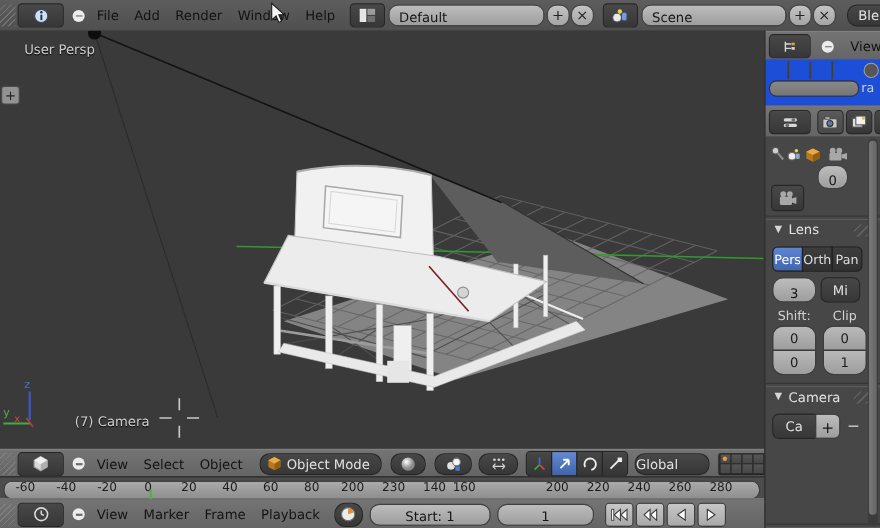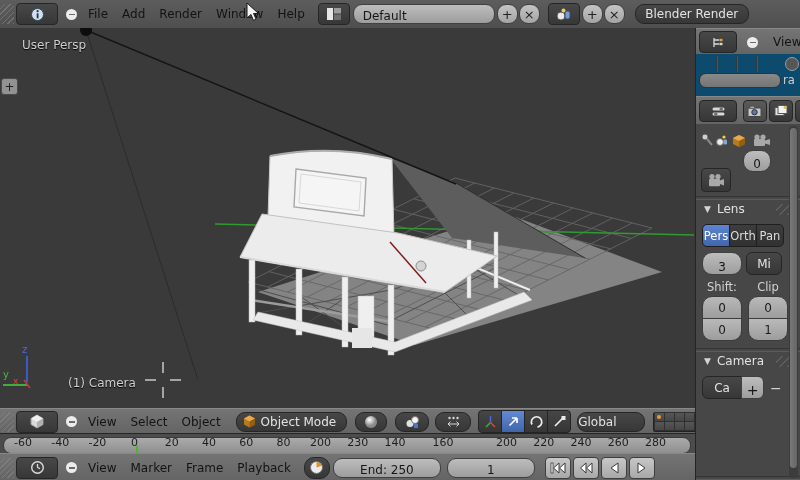--- a/index.html
+++ b/index.html
@@ -93,20 +93,23 @@
     <div class="mini-btn" style="margin-left:1px;">
         <span>×</span>
       </div>
     <div class="sq-btn" style="margin-left:8px;width:30px;">
       <svg width="16" height="14">
         <circle cx="5" cy="9" r="4" fill="#eaeaea" stroke="#555"></circle>
         <rect x="9" y="4" width="5" height="8" rx="2" fill="#7d9bd0" stroke="#3a4c70"></rect>
         <circle cx="7.5" cy="3.5" r="2" fill="#e8d44a"></circle>
       </svg>
     </div>
+    <div class="pill-light" style="width:112px;padding:0 9px;margin-left:3px;">
+      <span>Scene</span>
+    </div>
     <div class="mini-btn" style="margin-left:2px;">
         <span>+</span>
       </div>
     <div class="mini-btn" style="margin-left:1px;">
         <span>×</span>
       </div>
     <div class="pill-dark" style="margin-left:10px;width:112px;justify-content:center;">
       <span>Blender Render</span>
     </div>
   </div>
@@ -198,21 +201,21 @@
       <g>
         <line x1="27" y1="354" x2="27" y2="328" stroke="#3f58c9" stroke-width="2"></line>
         <line x1="3" y1="357" x2="28" y2="357" stroke="#3fae3f" stroke-width="2"></line>
         <line x1="24" y1="352" x2="30" y2="360" stroke="#c23a3a" stroke-width="1.5"></line>
         <text x="22" y="325" font-size="10" fill="#5068d8">z</text>
         <text x="3" y="350" font-size="10" fill="#4db34d">y</text>
         <text x="13" y="356" font-size="9" fill="#cf4545">x</text>
       </g>
     </svg>
     <span class="abs vp-label" style="left:22px;top:10px;">User Persp</span>
-    <span class="abs vp-label" style="left:68px;top:348px;">(1) Camera</span>
+    <span class="abs vp-label" style="left:68px;top:348px;">(7) Camera</span>
     <div class="abs" style="left:1px;top:50px;width:15px;height:15px;border-radius:3px;background:#929292;border:1px solid #4a4a4a;
          display:flex;align-items:center;justify-content:center;color:#222;font-size:12px;line-height:1;">
       <span>+</span>
     </div>
   </div>
 
   <div class="abs hdr" style="left:0;top:408px;width:695px;height:25px;">
     <div class="grip"></div>
     <div class="icon-btn" style="margin-left:2px;">
       <svg width="16" height="15">
@@ -335,21 +338,21 @@
         <span class="ruler-num" style="left: 60.2px;">-40</span>
         <span class="ruler-num" style="left: 97.4px;">-20</span>
         <span class="ruler-num" style="left: 134.6px;">0</span>
         <span class="ruler-num" style="left: 171.8px;">20</span>
         <span class="ruler-num" style="left: 209px;">40</span>
         <span class="ruler-num" style="left: 246.2px;">60</span>
         <span class="ruler-num" style="left: 283.4px;">80</span>
         <span class="ruler-num" style="left: 320.6px;">200</span>
         <span class="ruler-num" style="left: 357.8px;">230</span>
         <span class="ruler-num" style="left: 395px;">140</span>
-        <span class="ruler-num" style="left: 443px;">160</span>
+        <span class="ruler-num" style="left: 422px;">160</span>
         <span class="ruler-num" style="left: 469.4px; margin-top: 32px;">180</span>
         <span class="ruler-num" style="left: 506.6px;">200</span>
         <span class="ruler-num" style="left: 543.8px;">220</span>
         <span class="ruler-num" style="left: 581px;">240</span>
         <span class="ruler-num" style="left: 618.2px;">260</span>
         <span class="ruler-num" style="left: 655.4px;">280</span>
       </div>
     <div class="abs" style="left:136px;top:11px;width:2px;height:9px;background:#4db52e;"></div>
   </div>
 
@@ -367,22 +370,22 @@
         <span class="menu">Marker</span>
         <span class="menu">Frame</span>
         <span class="menu">Playback</span>
       </div>
     <div class="sq-btn" style="margin-left:6px;width:24px;border-radius:10px;">
       <svg width="15" height="15">
         <circle cx="7.5" cy="7.5" r="6" fill="#ececec" stroke="#6f6f6f"></circle>
         <path d="M7.5,7.5 L7.5,2 A5.5,5.5 0 0 1 12.6,5.8 Z" fill="#e2902c"></path>
       </svg>
     </div>
-    <div class="pill-light" style="margin-left:3px;width:106px;justify-content:center;">
-      <span>End: 250</span>
+    <div class="pill-light" style="margin-left:6px;width:108px;justify-content:center;">
+      <span>Start: 1</span>
     </div>
     <div class="pill-light" style="margin-left:6px;width:86px;justify-content:center;">
       <span>1</span>
     </div>
     <div class="play-btn" style="margin-left:10px;">
       <svg width="16" height="12">
         <rect x="1" y="1" width="2" height="10" fill="#fff" stroke="#3a3a3a" stroke-width="0.8"></rect>
         <polygon points="9,1 3.5,6 9,11" fill="#fff" stroke="#3a3a3a"></polygon>
         <polygon points="15,1 9.5,6 15,11" fill="#fff" stroke="#3a3a3a"></polygon>
       </svg>
@@ -412,21 +415,21 @@
         <svg width="15" height="13">
           <path d="M3,2 v9 M3,4 h5 M3,8 h5" stroke="#d8d8d8" stroke-width="1.3" fill="none"></path>
           <rect x="8.5" y="2.8" width="3" height="2.4" fill="#e0a33c"></rect>
           <rect x="8.5" y="6.8" width="3" height="2.4" fill="#d8d8d8"></rect>
         </svg>
       </div>
       <span class="collapse" style="margin-left:10px;"></span>
       <span class="menu" style="margin-left:8px;">View</span>
     </div>
 
-    <div class="abs" style="left:0;top:26px;width:105px;height:42px;background:#0c4a6e;">
+    <div class="abs" style="left:0;top:26px;width:105px;height:42px;background:#1d4ed8;">
       <div class="abs" style="left:20px;top:2px;width:1px;height:16px;background:#393939;border-right:1px solid #525252;"></div>
       <div class="abs" style="left:40px;top:2px;width:1px;height:16px;background:#393939;border-right:1px solid #525252;"></div>
       <div class="abs" style="left:60px;top:2px;width:1px;height:16px;background:#393939;border-right:1px solid #525252;"></div>
       <div class="abs" style="left:89px;top:3px;width:12px;height:12px;border-radius:50%;border:1.5px solid #9f9f9f;background:#565656;"></div>
       <div class="abs" style="left:3px;top:19px;width:80px;height:13px;border-radius:7px;background:linear-gradient(#898989,#757575);border:1px solid #333;"></div>
       <span class="abs" style="left:87px;top:19px;color:#cfcfcf;font-size:11.5px;">ra</span>
     </div>
 
     <div class="abs hdr" style="left:0;top:68px;width:105px;height:28px;">
       <div class="icon-btn" style="margin-left:3px;width:36px;">

